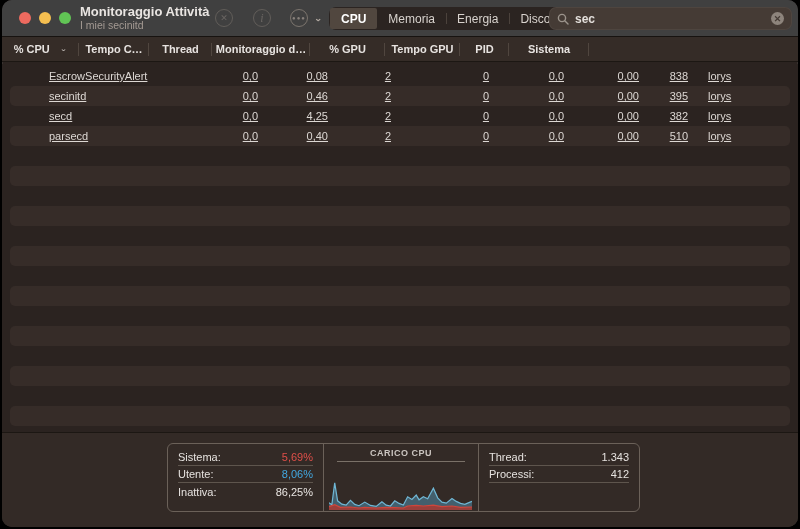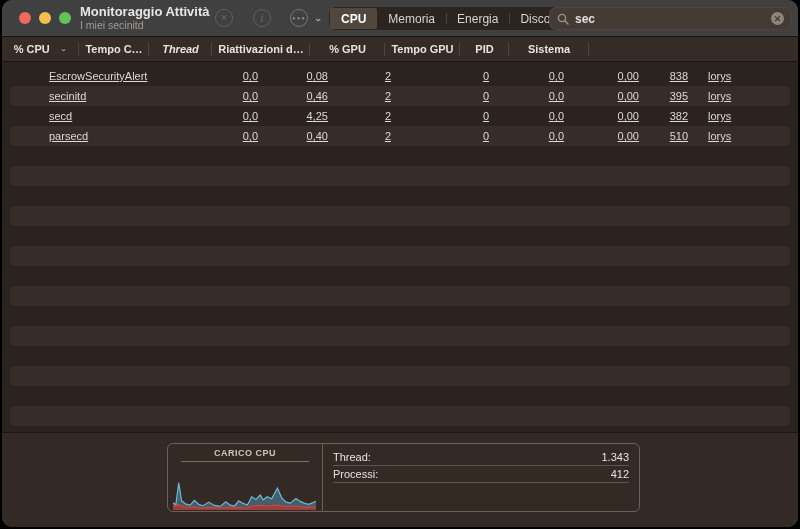--- a/index.html
+++ b/index.html
@@ -116,25 +116,25 @@
     </div>
 
     <div class="colheader">
         <div class="hcell" style="width: 77px;">
           <span>% CPU</span>
           <span class="sortchev">⌄</span>
         </div>
         <div class="hcell" style="width: 70px;">
           <span>Tempo C…</span>
         </div>
-        <div class="hcell" style="width: 63px; font-style: italic;">
+        <div class="hcell" style="width: 63px;">
           <span>Thread</span>
         </div>
         <div class="hcell" style="width: 98px;">
-          <span>Riattivazioni d…</span>
+          <span>Monitoraggio d…</span>
         </div>
         <div class="hcell" style="width: 75px;">
           <span>% GPU</span>
         </div>
         <div class="hcell" style="width: 75px;">
           <span>Tempo GPU</span>
         </div>
         <div class="hcell" style="width: 49px;">
           <span>PID</span>
         </div>
@@ -199,20 +199,34 @@
         <div class="prow"></div>
         <div class="prow alt"></div>
         <div class="prow"></div>
         <div class="prow alt"></div>
         <div class="prow"></div>
         <div class="prow alt"></div>
       </div>
 
     <div class="footer">
       <div class="statswrap">
+        <div class="sbox left">
+            <div class="srow line">
+              <span>Sistema:</span>
+              <span class="val" style="color: rgb(223, 79, 73);">5,69%</span>
+            </div>
+            <div class="srow line">
+              <span>Utente:</span>
+              <span class="val" style="color: rgb(66, 167, 224);">8,06%</span>
+            </div>
+            <div class="srow">
+              <span>Inattiva:</span>
+              <span class="val" style="color: rgb(233, 229, 226);">86,25%</span>
+            </div>
+          </div>
         <div class="chartbox">
           <div class="charttitle">CARICO CPU</div>
           <div class="chartrule"></div>
           <svg class="sparksvg" viewBox="0 0 140 33" preserveAspectRatio="none">
               <polygon points="0,33 0.0,25.7 2.8,27.7 5.6,5.9 8.4,23.8 12.6,27.1 16.8,28.1 21.0,23.4 25.2,27.4 29.4,28.7 35.0,25.1 40.6,28.4 46.2,29.4 51.8,24.8 56.0,28.1 60.2,29.0 64.4,23.8 68.6,26.4 72.8,28.1 77.0,19.8 81.2,22.4 85.4,18.1 88.2,22.8 92.4,19.8 96.6,21.8 102.2,11.2 106.4,20.8 110.6,25.1 114.8,26.1 120.4,21.5 124.6,24.4 128.8,26.4 133.0,27.4 135.8,26.1 140.0,24.4 140,33" fill="#47687a" fill-opacity="0.85"></polygon>
               <polyline points="0.0,25.7 2.8,27.7 5.6,5.9 8.4,23.8 12.6,27.1 16.8,28.1 21.0,23.4 25.2,27.4 29.4,28.7 35.0,25.1 40.6,28.4 46.2,29.4 51.8,24.8 56.0,28.1 60.2,29.0 64.4,23.8 68.6,26.4 72.8,28.1 77.0,19.8 81.2,22.4 85.4,18.1 88.2,22.8 92.4,19.8 96.6,21.8 102.2,11.2 106.4,20.8 110.6,25.1 114.8,26.1 120.4,21.5 124.6,24.4 128.8,26.4 133.0,27.4 135.8,26.1 140.0,24.4" fill="none" stroke="#6fb6d4" stroke-width="1.2"></polyline>
               <polygon points="0,33 0.0,29.7 5.6,27.7 11.2,30.4 21.0,30.0 29.4,31.0 35.0,30.4 46.2,31.0 56.0,30.4 64.4,30.7 72.8,31.0 77.0,29.0 85.4,28.4 92.4,29.0 102.2,28.1 110.6,29.7 120.4,29.0 128.8,30.4 140.0,30.0 140,33" fill="#a93a33" fill-opacity="0.85"></polygon>
               <polyline points="0.0,29.7 5.6,27.7 11.2,30.4 21.0,30.0 29.4,31.0 35.0,30.4 46.2,31.0 56.0,30.4 64.4,30.7 72.8,31.0 77.0,29.0 85.4,28.4 92.4,29.0 102.2,28.1 110.6,29.7 120.4,29.0 128.8,30.4 140.0,30.0" fill="none" stroke="#d0453a" stroke-width="1.2"></polyline>
             </svg>
         </div>

